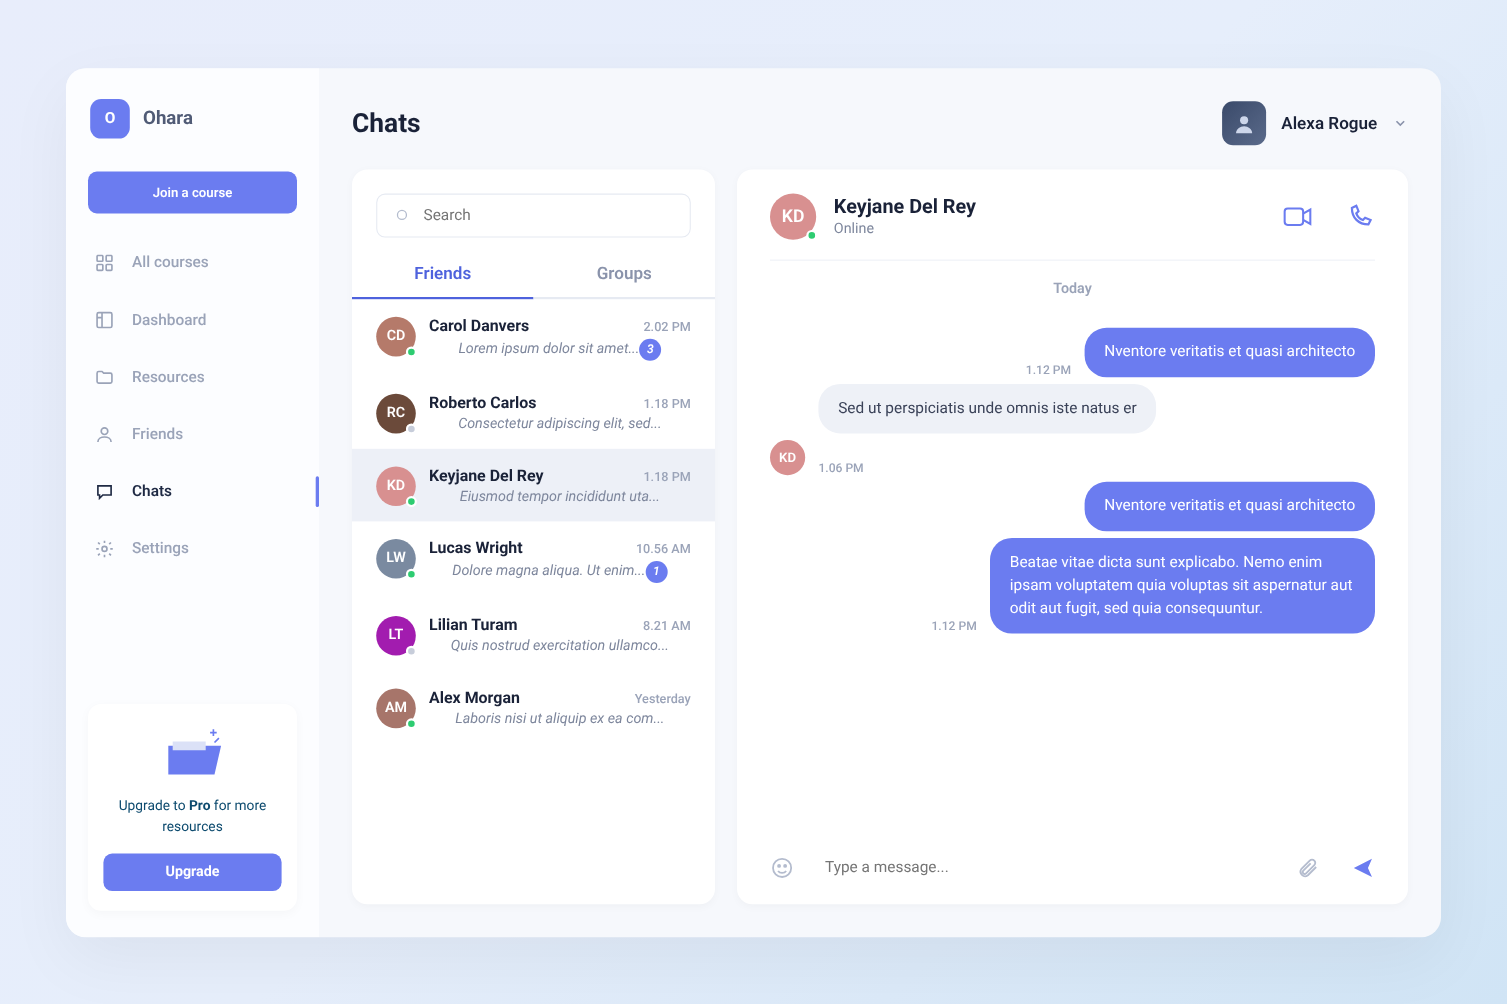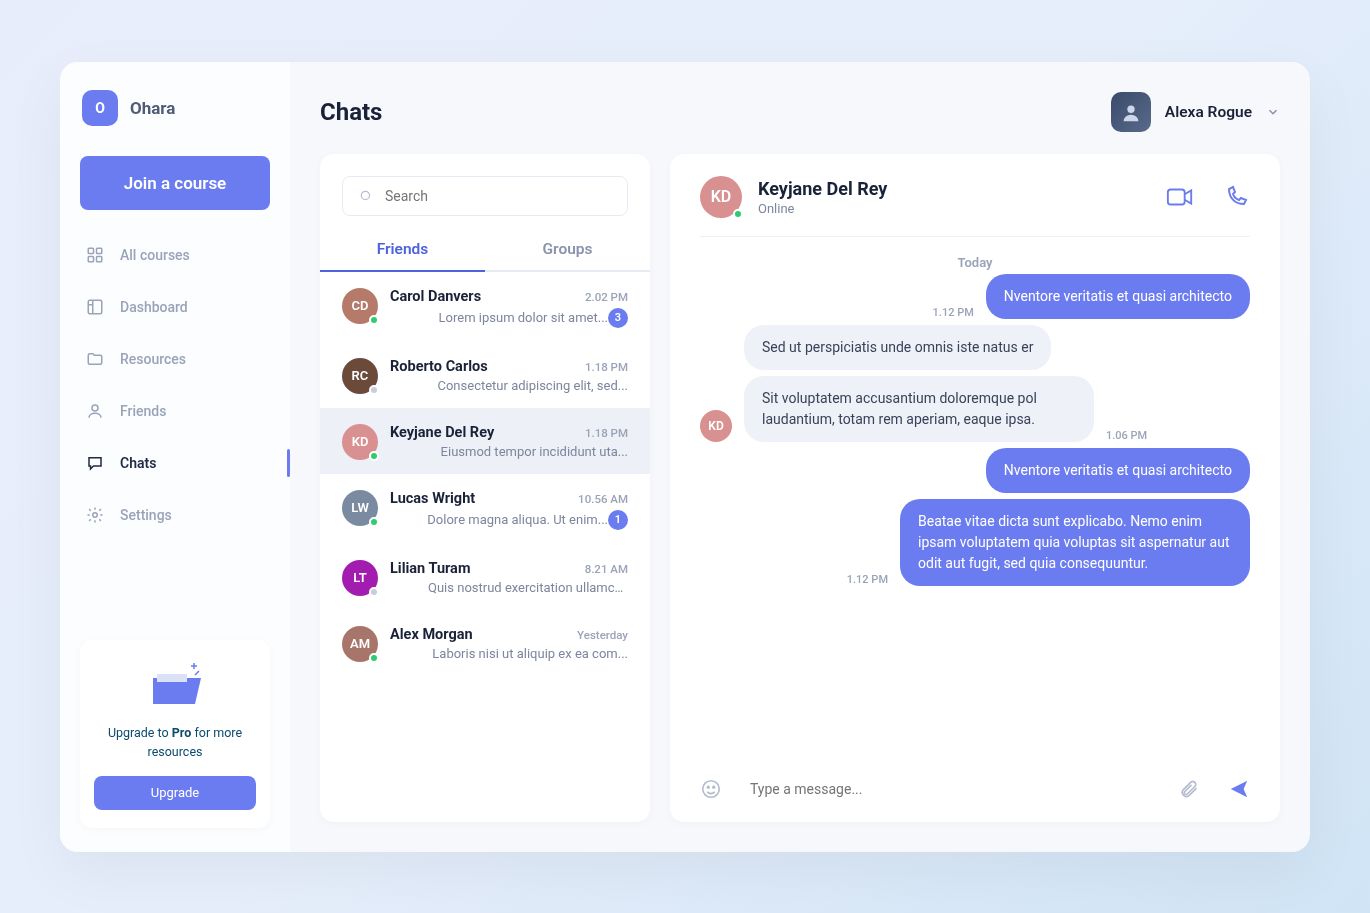--- a/index.html
+++ b/index.html
@@ -4,29 +4,29 @@
 <style>
 * { margin:0; padding:0; box-sizing:border-box; font-family:-apple-system,BlinkMacSystemFont,'Segoe UI',Roboto,sans-serif; }
 body { background:linear-gradient(135deg,#e8edfb 0%,#e6eefb 50%,#d0e4f5 100%); width:1370px; height:913px; display:flex; align-items:center; justify-content:center; }
 .app { width:1250px; height:790px; background:#f6f8fc; border-radius:18px; display:flex; overflow:hidden; box-shadow:0 20px 60px rgba(0,0,0,0.05); }
 
 
 .sidebar { width:230px; background:#fcfdff; padding:28px 20px 24px 20px; display:flex; flex-direction:column; position:relative; }
 .logo-row { display:flex; align-items:center; gap:12px; margin-bottom:30px; margin-left:2px;}
 .logo-sq { width:36px; height:36px; background:#6b7cf0; border-radius:10px; display:flex; align-items:center; justify-content:center; color:#fff; font-weight:700; font-size:14px;}
 .logo-txt { font-weight:700; color:#505b76; font-size:17px;}
-.join-btn { background:#6b7cf0; color:#fff; border:none; border-radius:8px; height:54px; font-weight:600; font-size:17px; cursor:pointer; margin-bottom:28px;text-align:center;}
+.join-btn { background:#6b7cf0; color:#fff; border:none; border-radius:8px; height:38px; font-weight:600; font-size:12px; cursor:pointer; margin-bottom:28px;text-align:center;}
 .nav-item { display:flex; align-items:center; gap:16px; height:34px; margin-bottom:18px; padding-left:6px; cursor:pointer; color:#9aa3b8; font-size:14px; font-weight:500; position:relative;}
 .nav-item.active { color:#1f2a44; font-weight:600;}
 .nav-item.active::after { content:''; position:absolute; right:-20px; top:3px; bottom:3px; width:3px; background:#6b7cf0; border-radius:2px;}
 .nav-ic { width:18px; height:18px; flex-shrink:0;}
 .upgrade-card { margin-top:auto; background:#fff; border-radius:12px; padding:20px 14px 18px 14px; text-align:center; box-shadow:0 2px 10px rgba(0,0,0,0.03);}
 .upgrade-ill { width:60px; height:50px; margin:0 auto 14px auto; position:relative;}
 .upgrade-txt { font-size:12.5px; color:#0c4a6e; line-height:1.5; margin-bottom:14px;}
-.upgrade-btn { background:#6b7cf0; color:#fff; border:none; border-radius:8px; height:34px; width:100%; font-weight:400; font-size:13px; cursor:pointer;}
+.upgrade-btn { background:#6b7cf0; color:#fff; border:none; border-radius:8px; height:34px; width:100%; font-weight:700; font-size:13px; cursor:pointer;}
 
 
 .main { flex:1; display:flex; flex-direction:column; padding:30px 30px 30px 30px;}
 .topbar { display:flex; align-items:center; justify-content:space-between; margin-bottom:22px;}
 .page-title { font-size:24px; font-weight:700; color:#1a2238;}
 .user-chip { display:flex; align-items:center; gap:14px; cursor:pointer;text-align:center;}
 .user-av { width:40px; height:40px; border-radius:10px; background:#4a5578; display:flex; align-items:center; justify-content:center; color:#fff; font-weight:600;}
 .user-nm { font-size:15.5px; font-weight:600; color:#1a2238;}
 .chev { color:#8a93ab;}
 
@@ -43,35 +43,35 @@
 .items { flex:1; overflow:hidden;}
 .chat-it { display:flex; gap:12px; padding:16px 22px 14px 22px; cursor:pointer; position:relative;}
 .chat-it.active { background:#edf0f7;}
 .avatar { width:36px; height:36px; border-radius:50%; flex-shrink:0; position:relative; display:flex; align-items:center; justify-content:center; font-weight:600; color:#fff; font-size:13px;}
 .status-dot { position:absolute; bottom:-1px; right:-1px; width:10px; height:10px; border-radius:50%; border:2px solid #fff;}
 .st-online { background:#2ecc71; } .st-away { background:#c7cdda; }
 .chat-body { flex:1; min-width:0;}
 .chat-row1 { display:flex; justify-content:space-between; align-items:baseline; margin-bottom:3px;}
 .chat-nm { font-weight:700; font-size:14.5px; color:#1a2238;}
 .chat-tm { font-size:11.5px; color:#9aa3b8; font-weight:500;}
-.chat-row2 { display:flex; justify-content:flex-end; align-items:center;}
+.chat-row2 { display:flex; justify-content:center; align-items:center;font-style:italic;}
 .chat-prev { font-size:13px; color:#7d869c; white-space:nowrap; overflow:hidden; text-overflow:ellipsis; max-width:200px;}
 .badge { background:#6b7cf0; color:#fff; min-width:20px; height:20px; border-radius:50%; font-size:11px; font-weight:600; display:flex; align-items:center; justify-content:center;}
 
 
 .convo { flex:1; background:#fff; border-radius:14px; display:flex; flex-direction:column; box-shadow:0 2px 8px rgba(0,0,0,0.03); overflow:hidden;}
 .convo-head { display:flex; align-items:center; padding:22px 30px 18px 30px; border-bottom:1px solid #eef1f7; gap:16px; margin:0 0px;}
 .head-border { height:1px; background:#eef1f7; margin:0 30px;}
 .convo-av { width:42px; height:42px; border-radius:50%; position:relative; display:flex; align-items:center; justify-content:center; color:#fff; font-weight:600;}
 .convo-ti { font-weight:700; font-size:18px; color:#1a2238;}
 .convo-st { font-size:13px; color:#7d869c; margin-top:2px;}
 .convo-acts { margin-left:auto; display:flex; gap:28px;}
 .act-ic { width:28px; height:28px; cursor:pointer; color:#6b7cf0; display:flex; align-items:center; justify-content:center;}
 .msgs { flex:1; padding:18px 30px 10px 30px; overflow:hidden;}
-.day-sep { text-align:center; font-size:13px; color:#9aa3b8; font-weight:600; margin-bottom:4px;}
+.day-sep { text-align:center; font-size:13px; color:#9aa3b8; font-weight:600; margin-bottom:28px;}
 .msg-row { display:flex; margin-bottom:6px; align-items:flex-end; gap:12px;}
 .msg-row.me { justify-content:flex-end;}
 .bubble { max-width:350px; padding:12px 18px; border-radius:20px; font-size:14px; line-height:1.5;}
 .bub-them { background:#eef1f7; color:#3a4258;}
 .bub-me { background:#6b7cf0; color:#fff;}
 .msg-av { width:32px; height:32px; border-radius:50%; display:flex; align-items:center; justify-content:center; color:#fff; font-size:12px; font-weight:600;}
 .time-stamp { font-size:11px; color:#9aa3b8; font-weight:500;}
 .composer { display:flex; align-items:center; gap:28px; padding:14px 30px 22px 30px;}
 .comp-ic { width:22px; height:22px; color:#b4bcce; cursor:pointer; display:flex; align-items:center; justify-content:center;}
 .comp-input { flex:1; border:none; outline:none; font-size:14px; color:#8a93ab;}
@@ -305,21 +305,20 @@
               <div class="msg-row me">
                 <span class="time-stamp">1.12 PM</span>
                 <div class="bubble bub-me">Nventore veritatis et quasi architecto</div>
               </div>
               <div class="msg-row ">
                 <div style="width:32px;flex-shrink:0"></div>
                 <div class="bubble bub-them">Sed ut perspiciatis unde omnis iste natus er</div>
               </div>
               <div class="msg-row ">
                 <div class="msg-av" style="background:#d89090">KD</div>
-                <div class="bubble bub-them">Sit voluptatem accusantium doloremque pol laudantium, totam rem aperiam, eaque ipsa.</div>
                 <span class="time-stamp">1.06 PM</span>
               </div>
               <div class="msg-row me">
                 <div class="bubble bub-me">Nventore veritatis et quasi architecto</div>
               </div>
               <div class="msg-row me">
                 <span class="time-stamp">1.12 PM</span>
                 <div class="bubble bub-me">Beatae vitae dicta sunt explicabo. Nemo enim ipsam voluptatem quia voluptas sit aspernatur aut odit aut fugit, sed quia consequuntur.</div>
               </div>
             </div>

